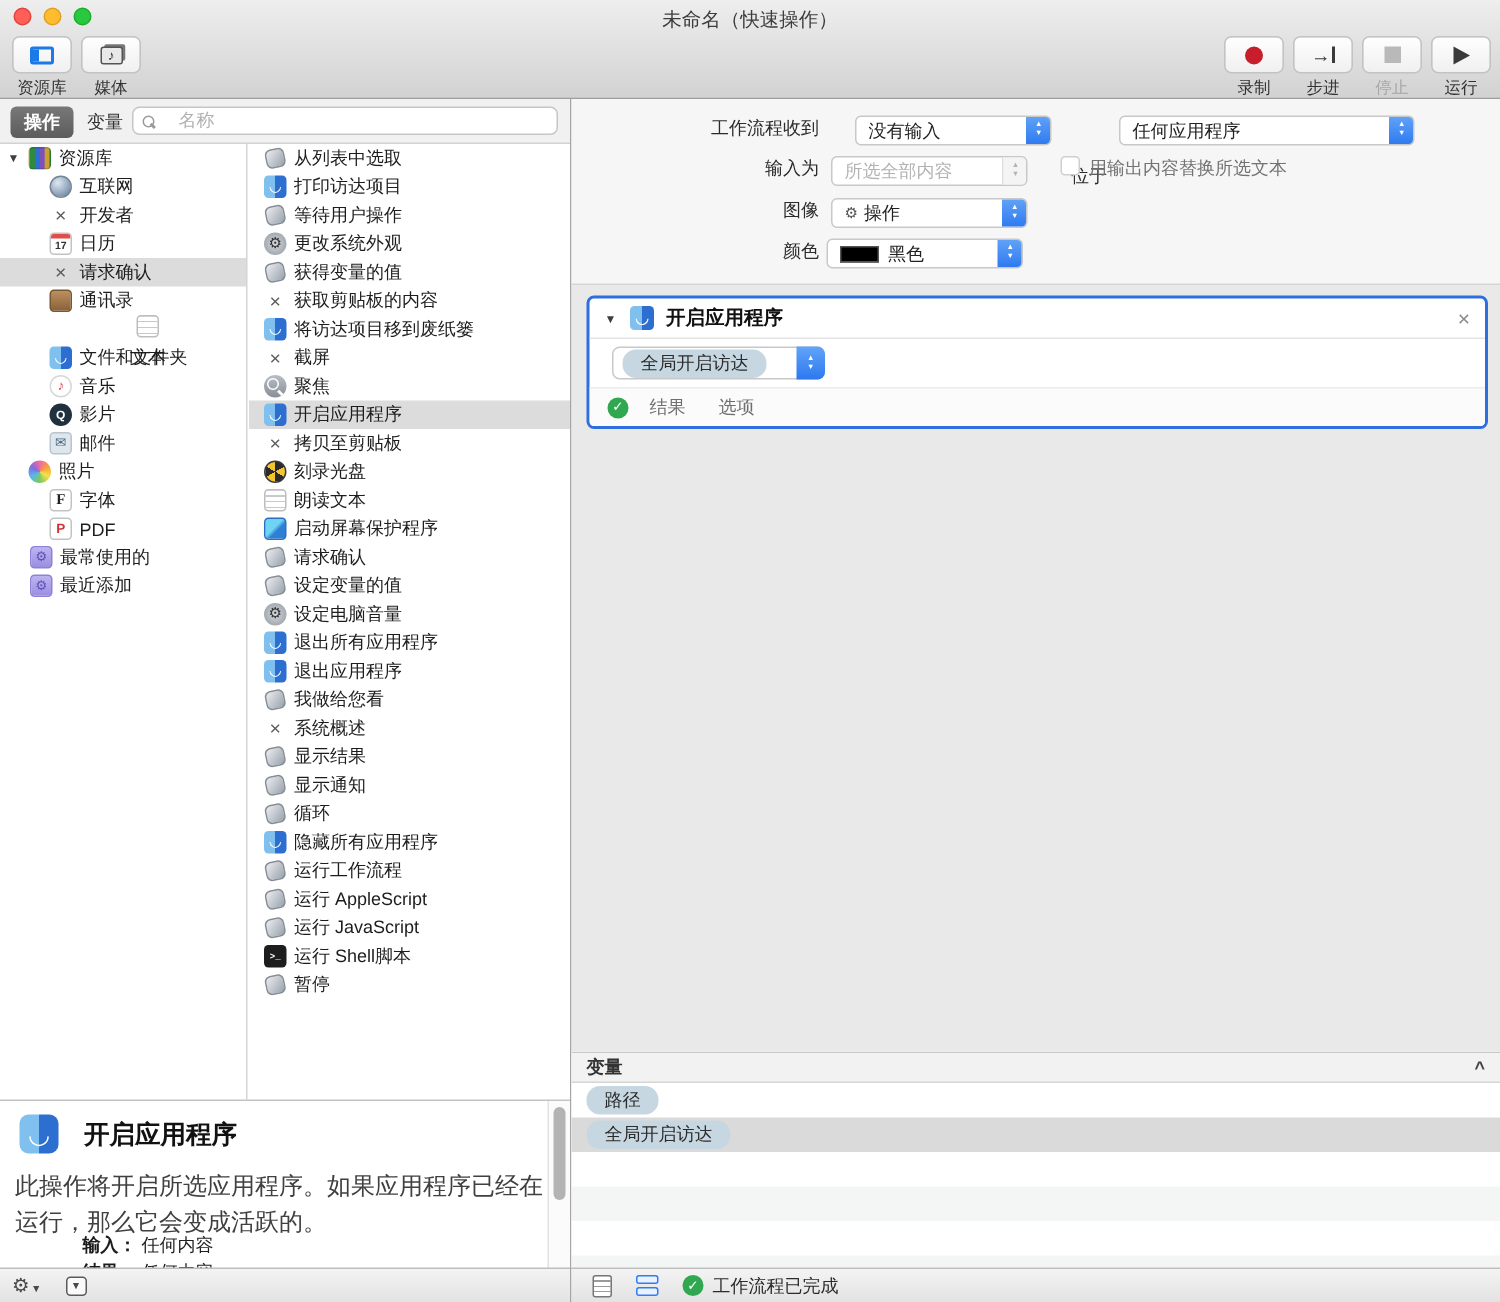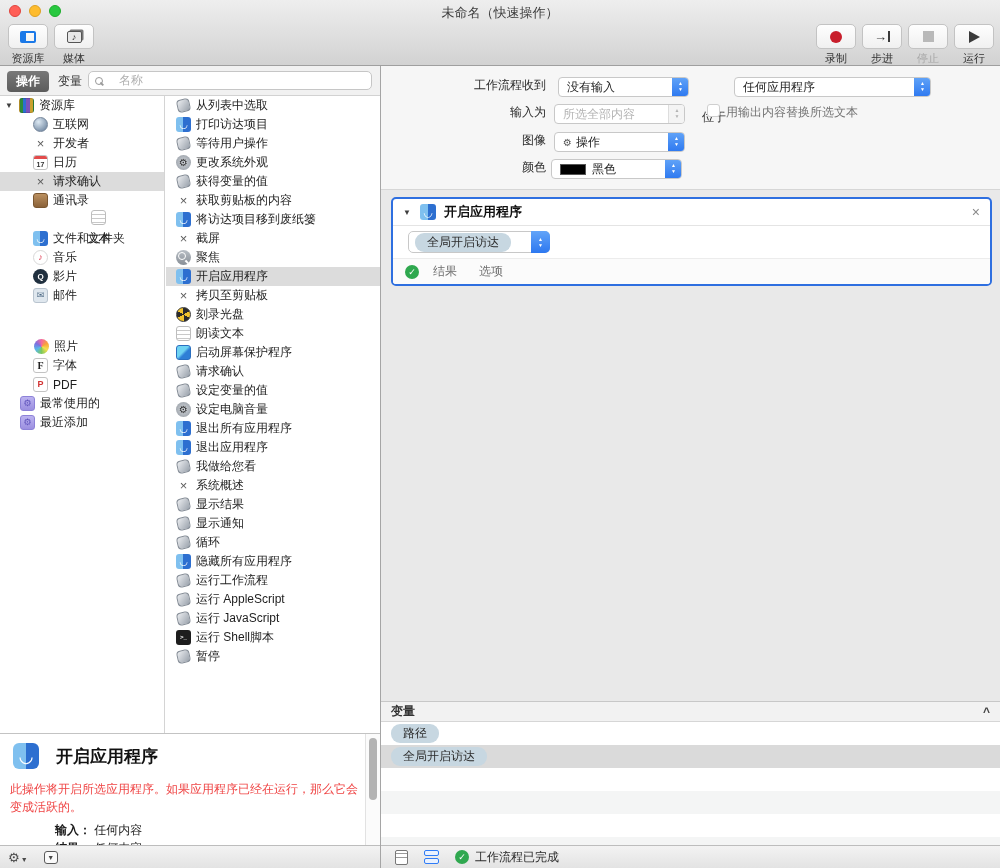--- a/index.html
+++ b/index.html
@@ -82,21 +82,21 @@
              background:conic-gradient(#2b2b2b 0 60deg,#f3c52e 60deg 120deg,#2b2b2b 120deg 180deg,#f3c52e 180deg 240deg,#2b2b2b 240deg 300deg,#f3c52e 300deg); }
   .ic-screensaver { background:linear-gradient(135deg,#6fd3f2 0 45%,#2e7fd6 60%); border:1px solid #2a6fc0; }
   .ic-terminal { background:#1d1d1d; color:#fff; font-size:6px; font-family:"Liberation Mono",monospace; }
   .ic.md { width:16px; height:16px; font-size:11px; }
   .ic.big { width:26px; height:26px; border-radius:6px; font-size:17px; }
 
   
   .desc { position:absolute; left:0; top:667px; width:380px; height:112px; background:#fff; border-top:1px solid #c3c3c3; }
   .desc-head { position:absolute; left:13px; top:9px; display:flex; align-items:center; gap:17px; }
   .desc-title { font-size:17px; font-weight:bold; color:#111; }
-  .desc-text { position:absolute; left:10px; top:46px; width:352px; font-size:12px; line-height:1.5; color:#ef4444; }
+  .desc-text { position:absolute; left:10px; top:46px; width:352px; font-size:16px; line-height:1.5; color:#404040; }
   .desc-io { position:absolute; left:55px; font-size:12px; color:#1c1c1c; }
   .desc-io b { font-weight:bold; }
   .vscroll { position:absolute; right:0; top:0; width:15px; height:112px; background:#fbfbfb; border-left:1px solid #e2e2e2; }
   .vthumb { position:absolute; left:3px; top:4px; width:8px; height:62px; background:#b3b3b3; border-radius:4px; }
 
   .left-footer { position:absolute; left:0; top:779px; width:380px; height:23px;
                  background:linear-gradient(#f3f3f3,#e3e3e3); border-top:1px solid #bdbdbd;
                  display:flex; align-items:center; padding-left:8px; gap:16px; }
   .gear-menu { display:flex; align-items:flex-end; gap:1px; color:#4a4a4a; }
   .gear-menu .g { font-size:13px; }
@@ -265,21 +265,21 @@
           <span>音乐</span>
         </div>
         <div class="lrow" style="padding-left: 33px;">
           <span class="ic ic-movies">Q</span>
           <span>影片</span>
         </div>
         <div class="lrow" style="padding-left: 33px;">
           <span class="ic ic-mail">✉</span>
           <span>邮件</span>
         </div>
-        <div class="lrow" style="padding-left: 34px; margin-top: 32px;">
+        <div class="lrow" style="padding-left: 19px;">
           <span class="ic ic-photos"></span>
           <span>照片</span>
         </div>
         <div class="lrow" style="padding-left: 33px;">
           <span class="ic ic-fonts">F</span>
           <span>字体</span>
         </div>
         <div class="lrow" style="padding-left: 33px;">
           <span class="ic ic-pdf">P</span>
           <span>PDF</span>
@@ -444,21 +444,21 @@
         <span>▼</span>
       </span>
     </div>
   </div>
 
   <div class="right-pane">
 
     <div class="settings">
       <div class="srow" style="top:11px; width:100%;">
         <span class="slabel">工作流程收到</span>
-        <span class="popup" style="margin-left:12px; width:131px;">
+        <span class="popup" style="margin-left:24px; width:131px;">
           <span>没有输入</span>
           <span class="stepper">
               <span>▲</span>
               <span>▼</span>
             </span>
         </span>
         <span class="slabel" style="width:auto; margin-left:13px;margin-top:32px;">位于</span>
         <span class="popup" style="margin-left:8px; width:197px;">
           <span>任何应用程序</span>
           <span class="stepper">

